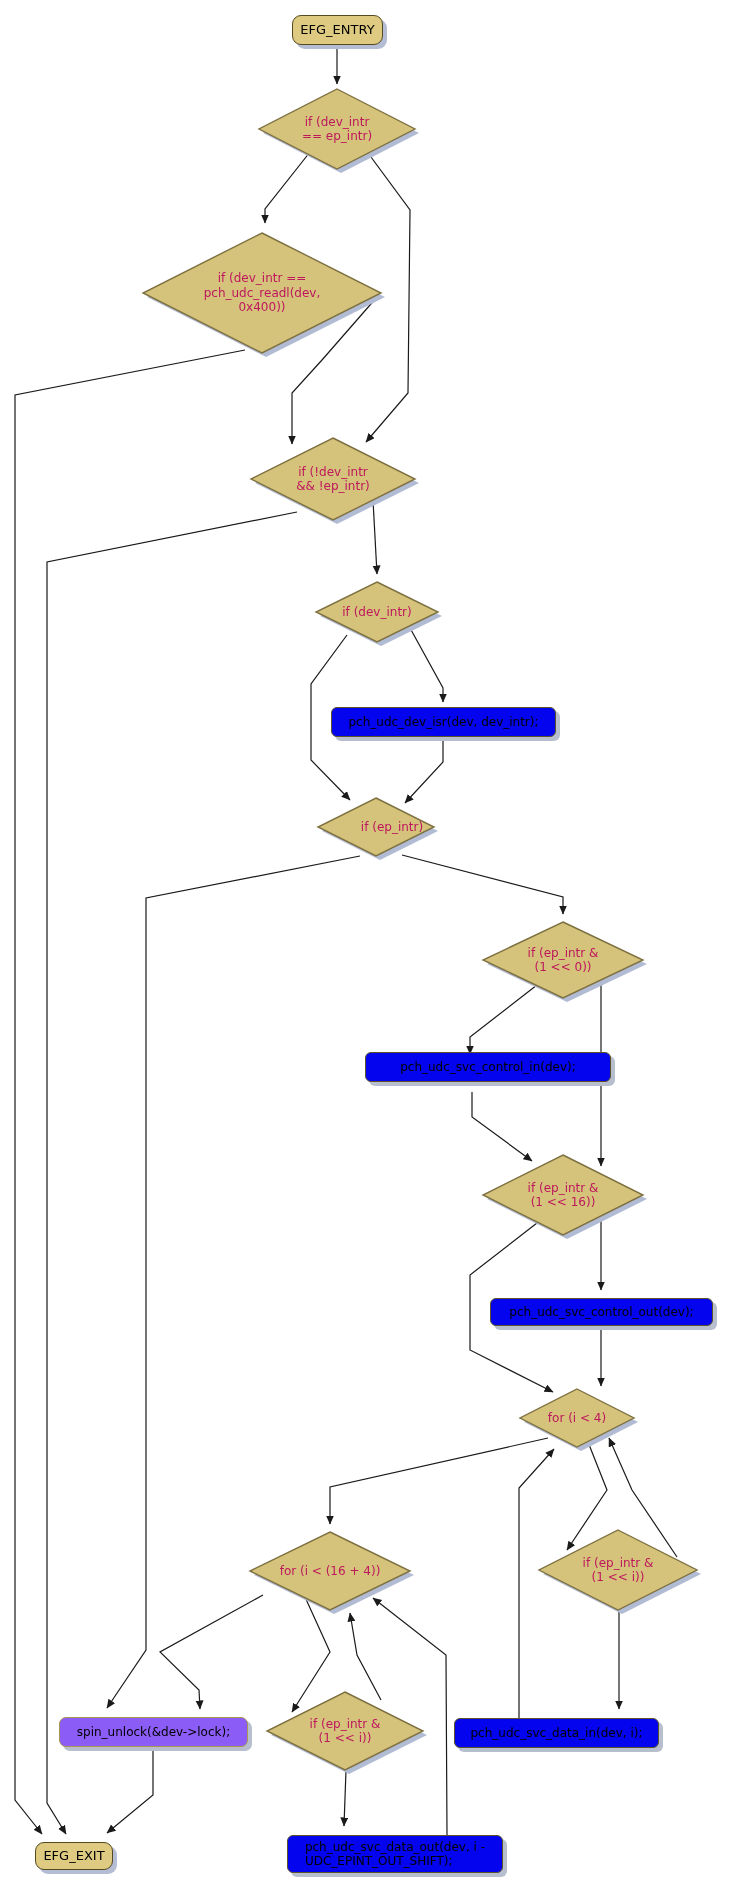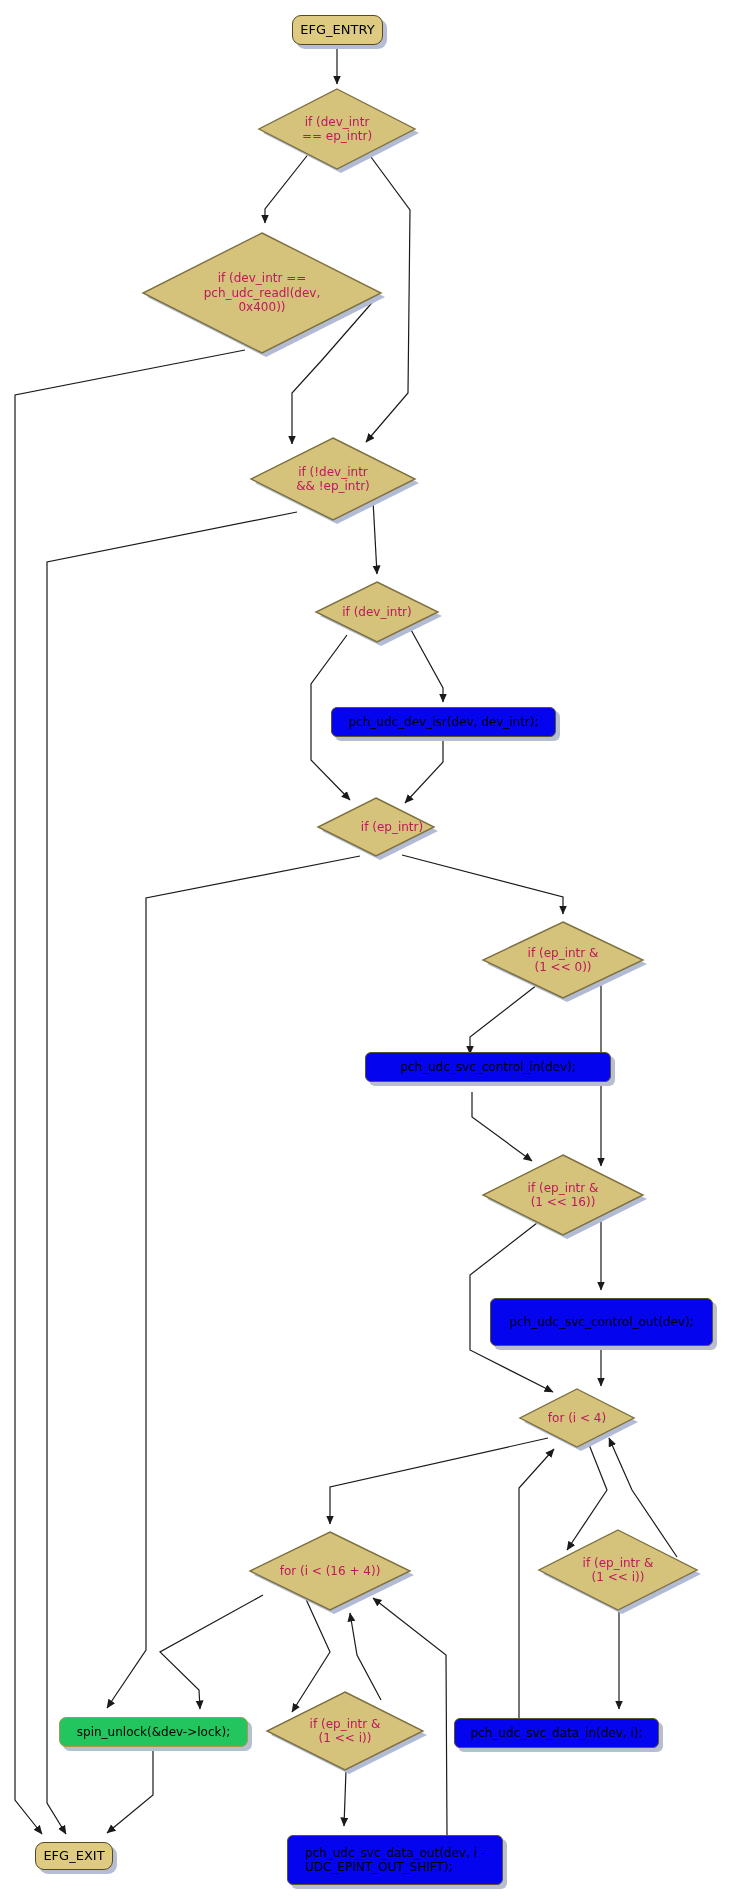--- a/index.html
+++ b/index.html
@@ -5,21 +5,21 @@
   html,body{margin:0;padding:0;background:#ffffff;}
   .canvas{position:relative;width:731px;height:1896px;background:#ffffff;overflow:hidden;
           font-family:"DejaVu Sans",sans-serif;}
   .canvas svg{position:absolute;left:0;top:0;}
   .node{position:absolute;box-sizing:border-box;display:flex;align-items:center;justify-content:center;
         white-space:pre-line;color:#000;font-size:12px;line-height:1.18;}
   .terminal{background:#decb81;border:1.4px solid #55491f;border-radius:9px;
             box-shadow:4px 4px 0 #b4bdd4;font-size:13px;}
   .process{background:#0404ee;border:1.4px solid #5c5428;border-radius:6px;
            box-shadow:4px 4px 0 #b7bfce;color:#000;}
-  .unlock{background:#22c55e;border:1.4px solid #ab9751;border-radius:7px;
+  .unlock{background:#8b5cf6;border:1.4px solid #ab9751;border-radius:7px;
           box-shadow:4px 4px 0 #b7bfce;}
   .dlabel{position:absolute;display:flex;align-items:center;justify-content:center;
           text-align:center;white-space:pre-line;color:#be185d;font-size:12px;line-height:1.2;}
   .shape{fill:#d5c27b;stroke:#7d7040;stroke-width:1.4;}
   .shadow{fill:#b2bbd4;stroke:none;}
   .edge{fill:none;stroke:#1a1a1a;stroke-width:1.2;}
 </style>
 </head>
 <body>
 
@@ -103,20 +103,20 @@
   <div class="dlabel" style="left:520px;top:1389px;width:114px;height:58px;">for (i &lt; 4)</div>
   <div class="dlabel" style="left:250px;top:1532px;width:160px;height:78px;">for (i &lt; (16 + 4))</div>
   <div class="dlabel" style="left:539px;top:1530px;width:158px;height:80px;">if (ep_intr &amp;
 (1 &lt;&lt; i))</div>
   <div class="dlabel" style="left:267px;top:1692px;width:156px;height:78px;">if (ep_intr &amp;
 (1 &lt;&lt; i))</div>
 
   <div class="node terminal" style="left:292px;top:15px;width:91px;height:30px;">EFG_ENTRY</div>
   <div class="node process" style="left:331px;top:707px;width:225px;height:30px;">pch_udc_dev_isr(dev, dev_intr);</div>
   <div class="node process" style="left:365px;top:1052px;width:246px;height:30px;">pch_udc_svc_control_in(dev);</div>
-  <div class="node process" style="left:490px;top:1298px;width:223px;height:48px;">pch_udc_svc_control_out(dev);</div>
+  <div class="node process" style="left:490px;top:1298px;width:223px;height:28px;">pch_udc_svc_control_out(dev);</div>
   <div class="node process" style="left:454px;top:1718px;width:205px;height:30px;">pch_udc_svc_data_in(dev, i);</div>
-  <div class="node process" style="left:287px;top:1835px;width:216px;height:50px;">pch_udc_svc_data_out(dev, i -
+  <div class="node process" style="left:287px;top:1835px;width:216px;height:38px;">pch_udc_svc_data_out(dev, i -
 UDC_EPINT_OUT_SHIFT);</div>
   <div class="node unlock" style="left:59px;top:1717px;width:189px;height:30px;">spin_unlock(&amp;dev-&gt;lock);</div>
   <div class="node terminal" style="left:35px;top:1842px;width:78px;height:28px;">EFG_EXIT</div>
 
 </div>
 
 </body></html>

